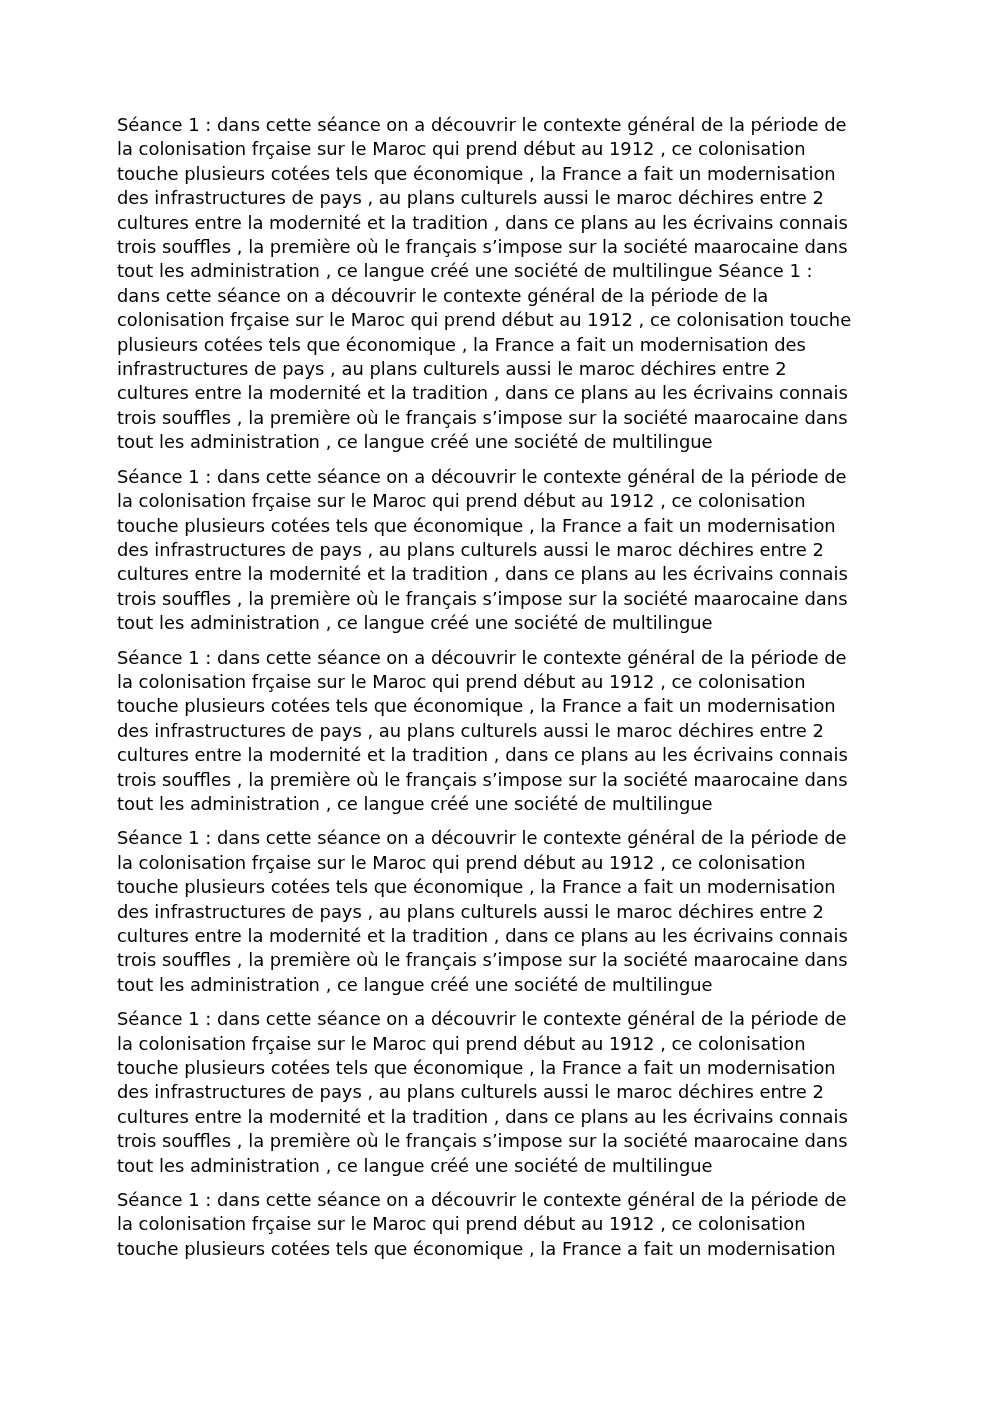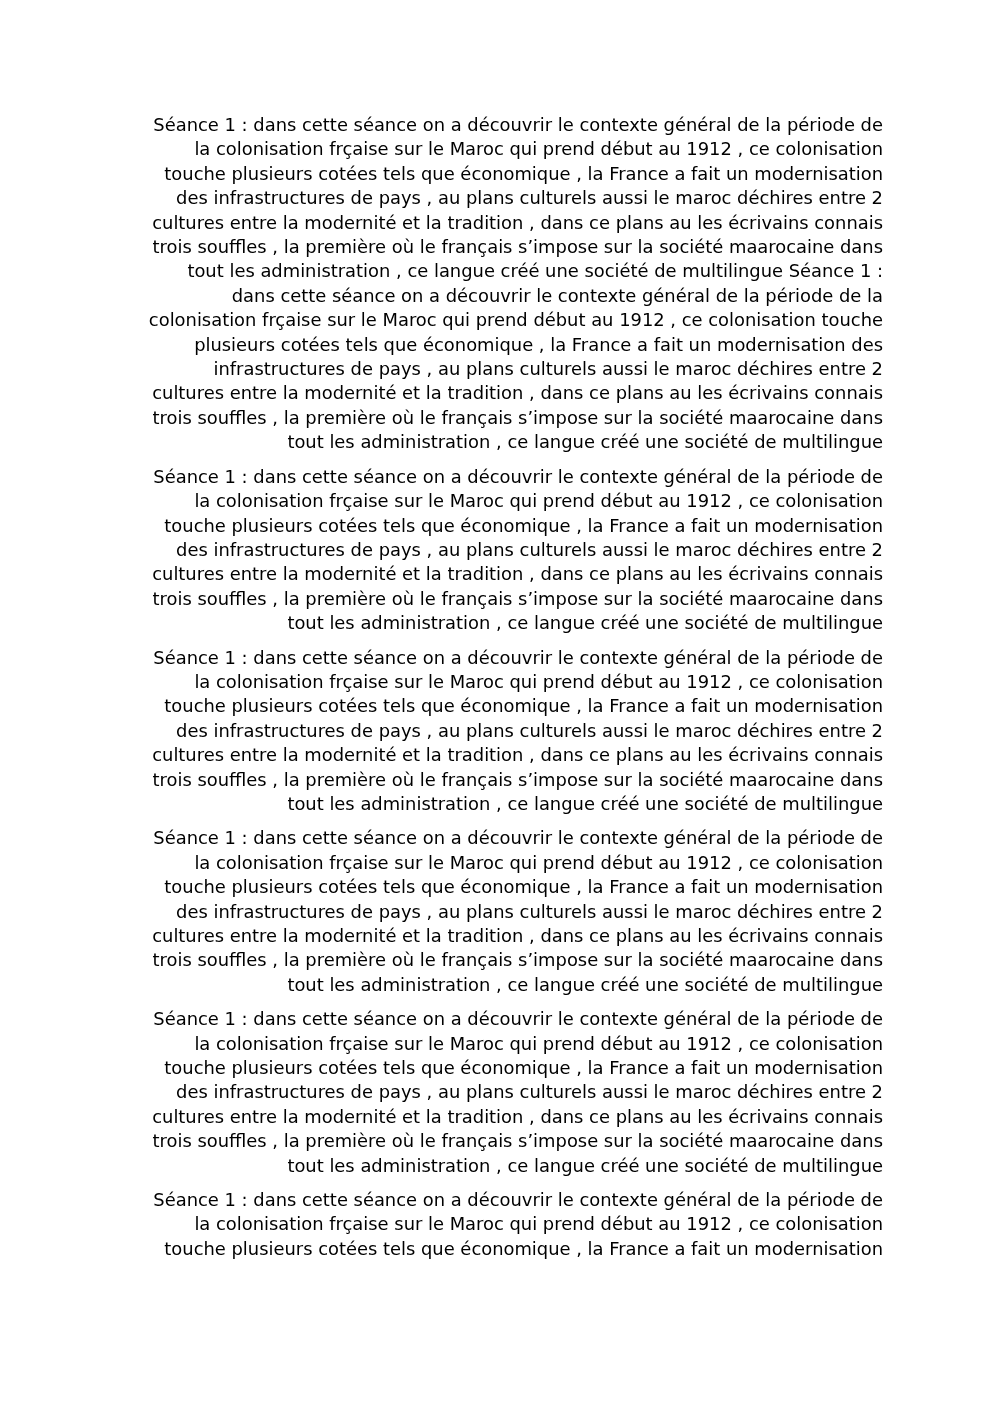--- a/index.html
+++ b/index.html
@@ -20,21 +20,20 @@
     background: #ffffff;
   }
   .paragraph {
     font-family: "DejaVu Sans", "Liberation Sans", sans-serif;
     font-size: 17.9px;
     line-height: 24.4px;
     color: #000000;
     white-space: pre;
     margin: 0 0 10px 0;
     letter-spacing: 0;
-    text-align: right;
   }
 </style>
 </head>
 <body>
 
 <div class="page">
   <div class="paragraph">Séance 1 : dans cette séance on a découvrir le contexte général de la période de
 la colonisation frçaise sur le Maroc qui prend début au 1912 , ce colonisation
 touche plusieurs cotées tels que économique , la France a fait un modernisation
 des infrastructures de pays , au plans culturels aussi le maroc déchires entre 2

